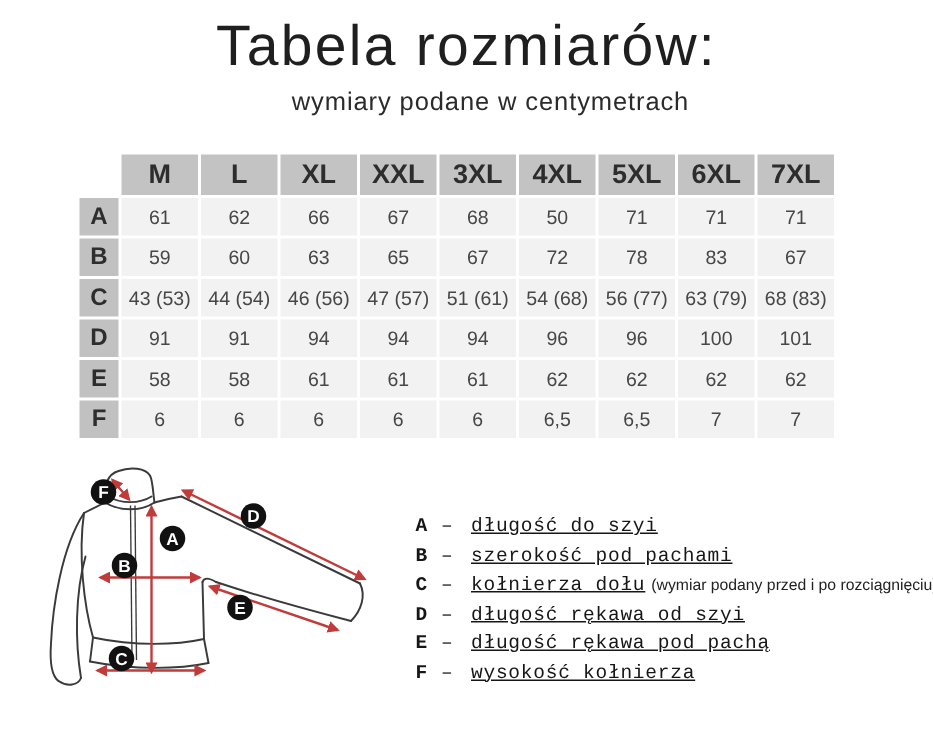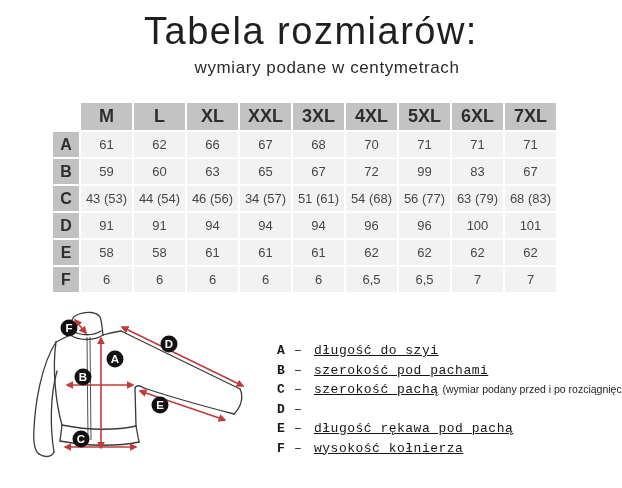--- a/index.html
+++ b/index.html
@@ -113,43 +113,43 @@
         </tr>
     </thead>
     <tbody id="size-body">
         <tr>
           <th class="row-h">A</th>
           <td class="cell">61</td>
           <td class="cell">62</td>
           <td class="cell">66</td>
           <td class="cell">67</td>
           <td class="cell">68</td>
-          <td class="cell">70</td>
+          <td class="cell">50</td>
           <td class="cell">71</td>
           <td class="cell">71</td>
           <td class="cell">71</td>
         </tr>
         <tr>
           <th class="row-h">B</th>
           <td class="cell">59</td>
           <td class="cell">60</td>
           <td class="cell">63</td>
           <td class="cell">65</td>
           <td class="cell">67</td>
           <td class="cell">72</td>
-          <td class="cell">99</td>
+          <td class="cell">78</td>
           <td class="cell">83</td>
           <td class="cell">67</td>
         </tr>
         <tr>
           <th class="row-h">C</th>
           <td class="cell">43 (53)</td>
           <td class="cell">44 (54)</td>
           <td class="cell">46 (56)</td>
-          <td class="cell">34 (57)</td>
+          <td class="cell">47 (57)</td>
           <td class="cell">51 (61)</td>
           <td class="cell">54 (68)</td>
           <td class="cell">56 (77)</td>
           <td class="cell">63 (79)</td>
           <td class="cell">68 (83)</td>
         </tr>
         <tr>
           <th class="row-h">D</th>
           <td class="cell">91</td>
           <td class="cell">91</td>
@@ -262,26 +262,27 @@
         <span class="lg-text">długość do szyi</span>
       </div>
       <div class="legend-row">
         <span class="lg-letter">B</span>
         <span class="lg-dash">–</span>
         <span class="lg-text">szerokość pod pachami</span>
       </div>
       <div class="legend-row">
         <span class="lg-letter">C</span>
         <span class="lg-dash">–</span>
-        <span class="lg-text">szerokość pachą</span>
+        <span class="lg-text">kołnierza dołu</span>
         <span class="lg-note">(wymiar podany przed i po rozciągnięciu)</span>
       </div>
       <div class="legend-row">
         <span class="lg-letter">D</span>
         <span class="lg-dash">–</span>
+        <span class="lg-text">długość rękawa od szyi</span>
       </div>
       <div class="legend-row">
         <span class="lg-letter">E</span>
         <span class="lg-dash">–</span>
         <span class="lg-text">długość rękawa pod pachą</span>
       </div>
       <div class="legend-row">
         <span class="lg-letter">F</span>
         <span class="lg-dash">–</span>
         <span class="lg-text">wysokość kołnierza</span>

